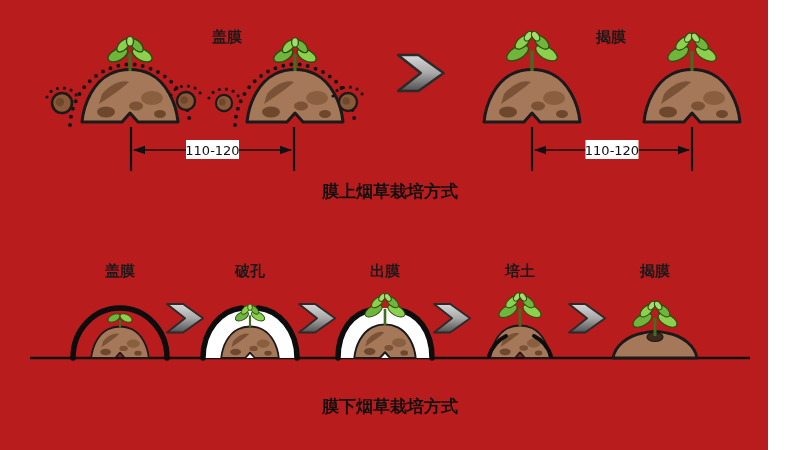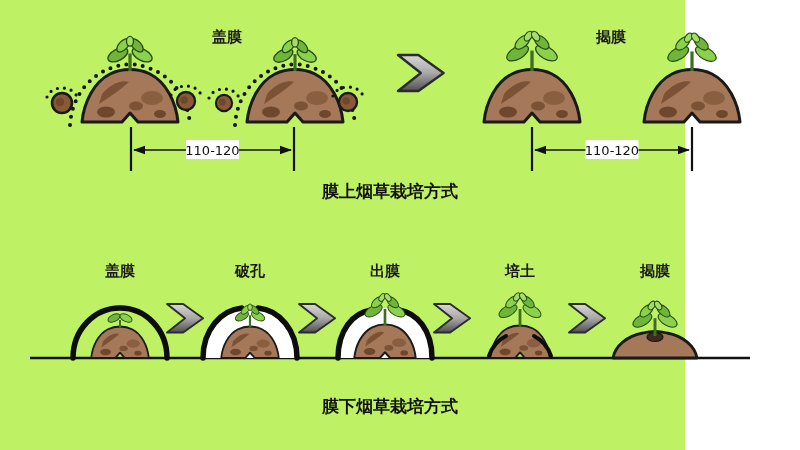--- a/index.html
+++ b/index.html
@@ -1,16 +1,16 @@
 <!DOCTYPE html>
 <html><head>
 <meta charset="utf-8">
 <style>
   html,body{margin:0;padding:0;background:#fff;}
-  .canvas-wrap{width:685px;height:450px;position:relative;background:#bef264;text-decoration:underline;}
+  .canvas-wrap{width:768px;height:450px;position:relative;background:#b91c1c;text-decoration:underline;}
   text{font-family:"DejaVu Sans","Liberation Sans",sans-serif;}
   .zh-label{font-size:15px;font-weight:bold;fill:#1a1a1a;text-anchor:middle;}
   .zh-title{font-size:17px;font-weight:bold;fill:#111;text-anchor:middle;}
   .dim-text{font-size:13px;fill:#111;text-anchor:middle;}
   .dim-v{stroke:#111;stroke-width:2.2;}
   .dim-h{stroke:#111;stroke-width:1.6;}
   .dim-head{fill:#111;}
   .leafA{fill:#6FB53B;stroke:#274D12;stroke-width:1;}
   .leafB{fill:#8CD14E;stroke:#274D12;stroke-width:1;}
   .leafC{fill:#A4DD6B;stroke:#274D12;stroke-width:1;}

